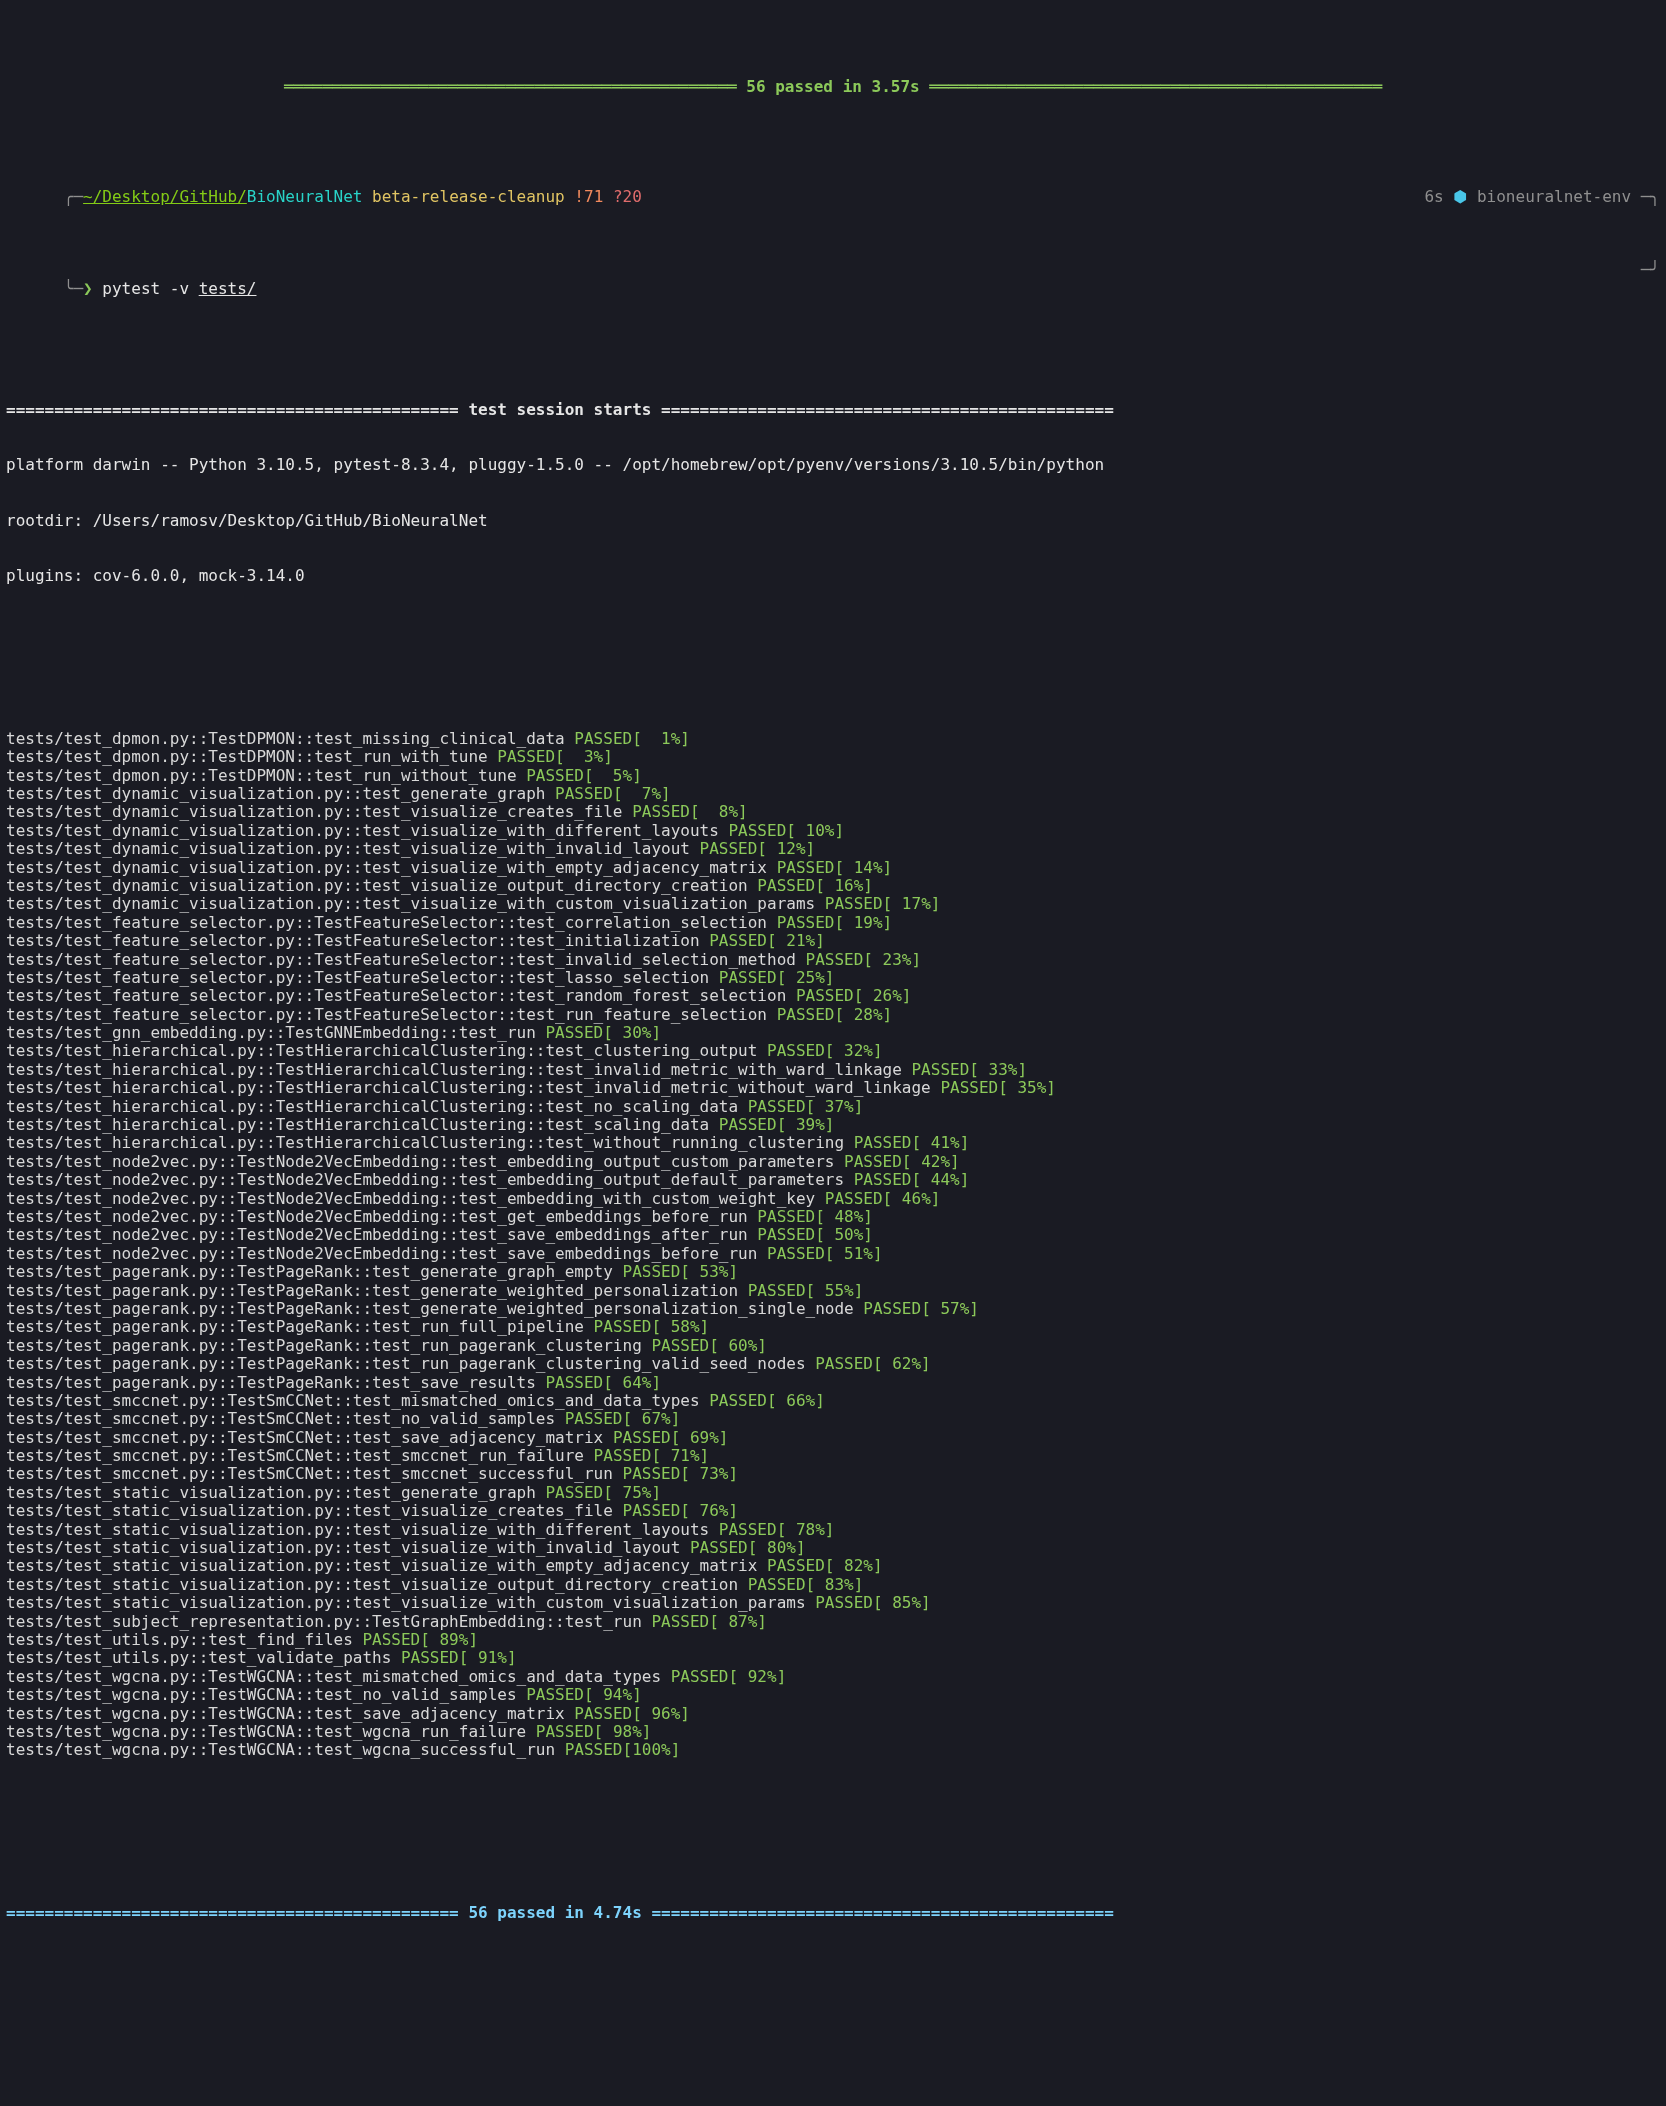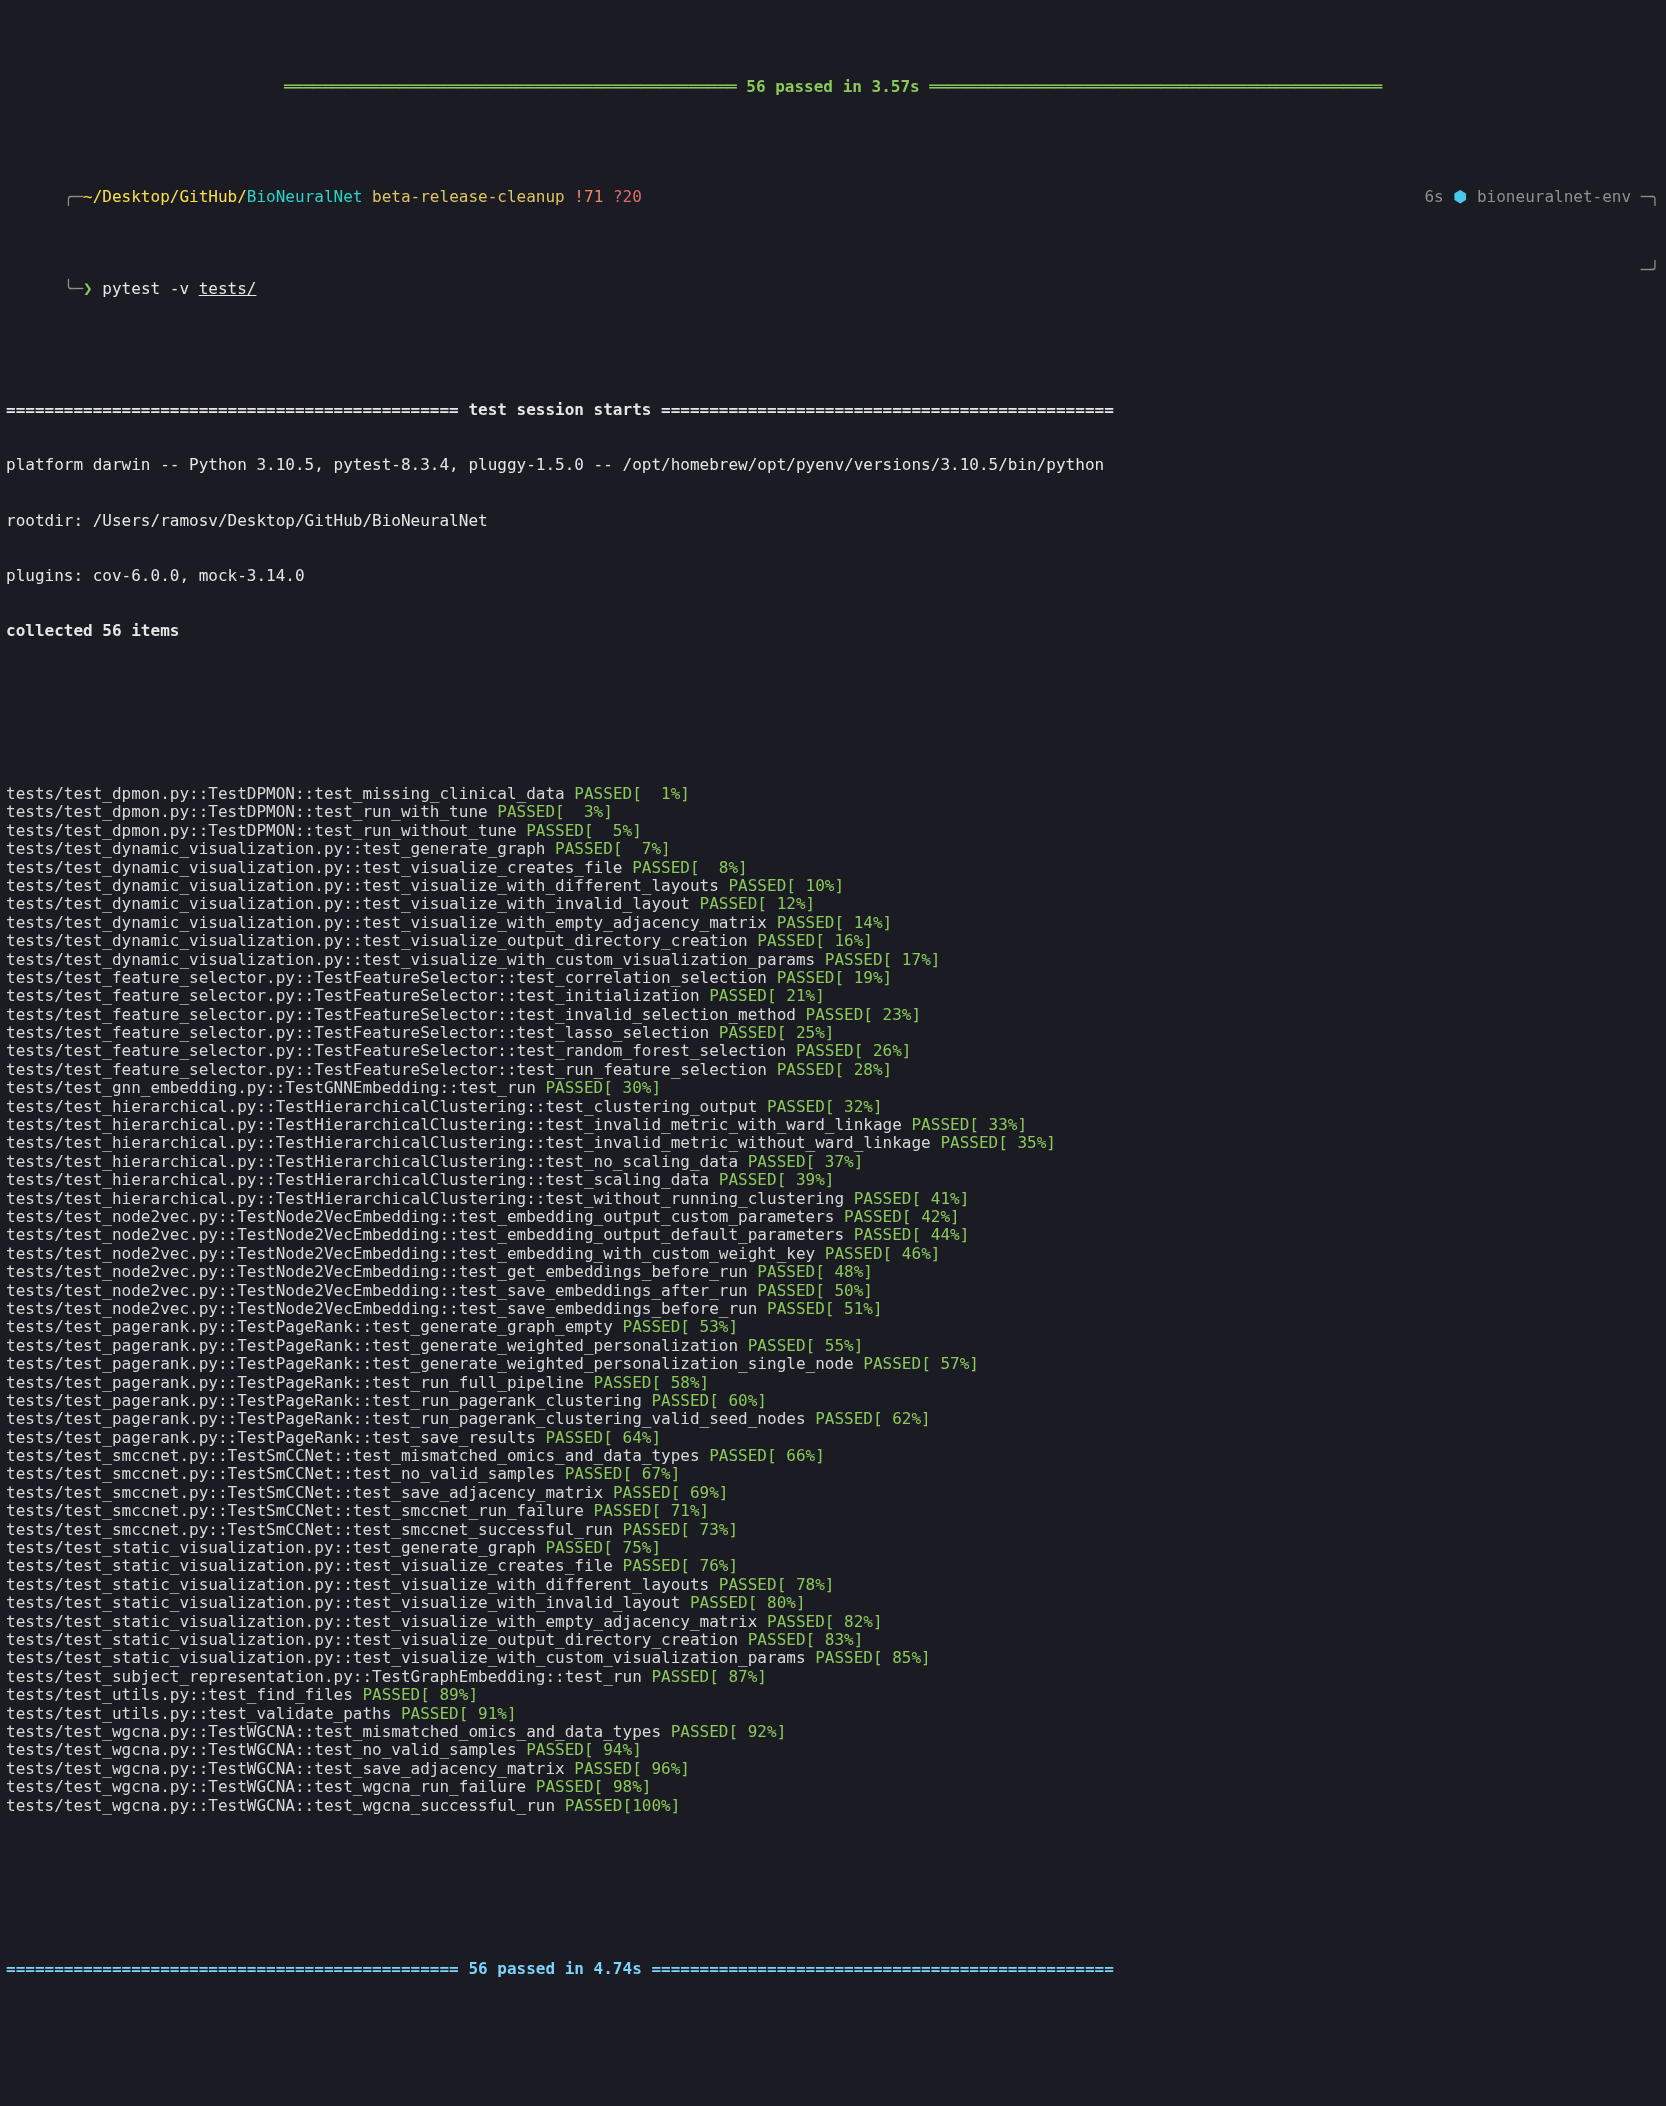--- a/index.html
+++ b/index.html
@@ -21,21 +21,21 @@
     flex-wrap: nowrap;
   }
   .prompt-left {
     flex: 1;
     white-space: pre;
   }
   .prompt-right {
     white-space: pre;
     color: #8f8f8f;
   }
-  .lb { color: #fde047; }
+  .lb { color: #84cc16; text-decoration: underline; }
   .cyan-bold { color: #29d4c8; font-weight: normal; }
   .grey { color: #8f8f8f; }
   .yellow { color: #e0c463; }
   .orange { color: #f0895d; }
   .green-bold { color: #8cc95a; font-weight: bold; }
   .red { color: #e06c6c; }
   .white { color: #e6e6e6; }
   .bold { font-weight: bold; }
   .underline { text-decoration: underline; }
   .sep-line {
@@ -84,21 +84,20 @@
       <span class="grey">╰─</span><span class="green-bold">❯</span><span> </span><span class="white">pytest -v </span><span class="white underline">tests/</span>
     </span>
     <span class="prompt-right"><span class="grey">─╯</span></span>
   </div>
 
   
   <div class="sep-line bold"><span class="hl">=============================================== test session starts ===============================================</span></div>
   <div class="white">platform darwin -- Python 3.10.5, pytest-8.3.4, pluggy-1.5.0 -- /opt/homebrew/opt/pyenv/versions/3.10.5/bin/python</div>
   <div class="white">rootdir: /Users/ramosv/Desktop/GitHub/BioNeuralNet</div>
   <div class="white">plugins: cov-6.0.0, mock-3.14.0</div>
-  <div class="white bold">collected 56 items</div>
 
   <div style="height:1em"></div>
 
   
   <div id="tests-container"><div class="test-row"><span class="test-left"><span class="path">tests/test_dpmon.py::TestDPMON::test_missing_clinical_data </span><span class="pass">PASSED</span></span><span class="test-right">[  1%]</span></div><div class="test-row"><span class="test-left"><span class="path">tests/test_dpmon.py::TestDPMON::test_run_with_tune </span><span class="pass">PASSED</span></span><span class="test-right">[  3%]</span></div><div class="test-row"><span class="test-left"><span class="path">tests/test_dpmon.py::TestDPMON::test_run_without_tune </span><span class="pass">PASSED</span></span><span class="test-right">[  5%]</span></div><div class="test-row"><span class="test-left"><span class="path">tests/test_dynamic_visualization.py::test_generate_graph </span><span class="pass">PASSED</span></span><span class="test-right">[  7%]</span></div><div class="test-row"><span class="test-left"><span class="path">tests/test_dynamic_visualization.py::test_visualize_creates_file </span><span class="pass">PASSED</span></span><span class="test-right">[  8%]</span></div><div class="test-row"><span class="test-left"><span class="path">tests/test_dynamic_visualization.py::test_visualize_with_different_layouts </span><span class="pass">PASSED</span></span><span class="test-right">[ 10%]</span></div><div class="test-row"><span class="test-left"><span class="path">tests/test_dynamic_visualization.py::test_visualize_with_invalid_layout </span><span class="pass">PASSED</span></span><span class="test-right">[ 12%]</span></div><div class="test-row"><span class="test-left"><span class="path">tests/test_dynamic_visualization.py::test_visualize_with_empty_adjacency_matrix </span><span class="pass">PASSED</span></span><span class="test-right">[ 14%]</span></div><div class="test-row"><span class="test-left"><span class="path">tests/test_dynamic_visualization.py::test_visualize_output_directory_creation </span><span class="pass">PASSED</span></span><span class="test-right">[ 16%]</span></div><div class="test-row"><span class="test-left"><span class="path">tests/test_dynamic_visualization.py::test_visualize_with_custom_visualization_params </span><span class="pass">PASSED</span></span><span class="test-right">[ 17%]</span></div><div class="test-row"><span class="test-left"><span class="path">tests/test_feature_selector.py::TestFeatureSelector::test_correlation_selection </span><span class="pass">PASSED</span></span><span class="test-right">[ 19%]</span></div><div class="test-row"><span class="test-left"><span class="path">tests/test_feature_selector.py::TestFeatureSelector::test_initialization </span><span class="pass">PASSED</span></span><span class="test-right">[ 21%]</span></div><div class="test-row"><span class="test-left"><span class="path">tests/test_feature_selector.py::TestFeatureSelector::test_invalid_selection_method </span><span class="pass">PASSED</span></span><span class="test-right">[ 23%]</span></div><div class="test-row"><span class="test-left"><span class="path">tests/test_feature_selector.py::TestFeatureSelector::test_lasso_selection </span><span class="pass">PASSED</span></span><span class="test-right">[ 25%]</span></div><div class="test-row"><span class="test-left"><span class="path">tests/test_feature_selector.py::TestFeatureSelector::test_random_forest_selection </span><span class="pass">PASSED</span></span><span class="test-right">[ 26%]</span></div><div class="test-row"><span class="test-left"><span class="path">tests/test_feature_selector.py::TestFeatureSelector::test_run_feature_selection </span><span class="pass">PASSED</span></span><span class="test-right">[ 28%]</span></div><div class="test-row"><span class="test-left"><span class="path">tests/test_gnn_embedding.py::TestGNNEmbedding::test_run </span><span class="pass">PASSED</span></span><span class="test-right">[ 30%]</span></div><div class="test-row"><span class="test-left"><span class="path">tests/test_hierarchical.py::TestHierarchicalClustering::test_clustering_output </span><span class="pass">PASSED</span></span><span class="test-right">[ 32%]</span></div><div class="test-row"><span class="test-left"><span class="path">tests/test_hierarchical.py::TestHierarchicalClustering::test_invalid_metric_with_ward_linkage </span><span class="pass">PASSED</span></span><span class="test-right">[ 33%]</span></div><div class="test-row"><span class="test-left"><span class="path">tests/test_hierarchical.py::TestHierarchicalClustering::test_invalid_metric_without_ward_linkage </span><span class="pass">PASSED</span></span><span class="test-right">[ 35%]</span></div><div class="test-row"><span class="test-left"><span class="path">tests/test_hierarchical.py::TestHierarchicalClustering::test_no_scaling_data </span><span class="pass">PASSED</span></span><span class="test-right">[ 37%]</span></div><div class="test-row"><span class="test-left"><span class="path">tests/test_hierarchical.py::TestHierarchicalClustering::test_scaling_data </span><span class="pass">PASSED</span></span><span class="test-right">[ 39%]</span></div><div class="test-row"><span class="test-left"><span class="path">tests/test_hierarchical.py::TestHierarchicalClustering::test_without_running_clustering </span><span class="pass">PASSED</span></span><span class="test-right">[ 41%]</span></div><div class="test-row"><span class="test-left"><span class="path">tests/test_node2vec.py::TestNode2VecEmbedding::test_embedding_output_custom_parameters </span><span class="pass">PASSED</span></span><span class="test-right">[ 42%]</span></div><div class="test-row"><span class="test-left"><span class="path">tests/test_node2vec.py::TestNode2VecEmbedding::test_embedding_output_default_parameters </span><span class="pass">PASSED</span></span><span class="test-right">[ 44%]</span></div><div class="test-row"><span class="test-left"><span class="path">tests/test_node2vec.py::TestNode2VecEmbedding::test_embedding_with_custom_weight_key </span><span class="pass">PASSED</span></span><span class="test-right">[ 46%]</span></div><div class="test-row"><span class="test-left"><span class="path">tests/test_node2vec.py::TestNode2VecEmbedding::test_get_embeddings_before_run </span><span class="pass">PASSED</span></span><span class="test-right">[ 48%]</span></div><div class="test-row"><span class="test-left"><span class="path">tests/test_node2vec.py::TestNode2VecEmbedding::test_save_embeddings_after_run </span><span class="pass">PASSED</span></span><span class="test-right">[ 50%]</span></div><div class="test-row"><span class="test-left"><span class="path">tests/test_node2vec.py::TestNode2VecEmbedding::test_save_embeddings_before_run </span><span class="pass">PASSED</span></span><span class="test-right">[ 51%]</span></div><div class="test-row"><span class="test-left"><span class="path">tests/test_pagerank.py::TestPageRank::test_generate_graph_empty </span><span class="pass">PASSED</span></span><span class="test-right">[ 53%]</span></div><div class="test-row"><span class="test-left"><span class="path">tests/test_pagerank.py::TestPageRank::test_generate_weighted_personalization </span><span class="pass">PASSED</span></span><span class="test-right">[ 55%]</span></div><div class="test-row"><span class="test-left"><span class="path">tests/test_pagerank.py::TestPageRank::test_generate_weighted_personalization_single_node </span><span class="pass">PASSED</span></span><span class="test-right">[ 57%]</span></div><div class="test-row"><span class="test-left"><span class="path">tests/test_pagerank.py::TestPageRank::test_run_full_pipeline </span><span class="pass">PASSED</span></span><span class="test-right">[ 58%]</span></div><div class="test-row"><span class="test-left"><span class="path">tests/test_pagerank.py::TestPageRank::test_run_pagerank_clustering </span><span class="pass">PASSED</span></span><span class="test-right">[ 60%]</span></div><div class="test-row"><span class="test-left"><span class="path">tests/test_pagerank.py::TestPageRank::test_run_pagerank_clustering_valid_seed_nodes </span><span class="pass">PASSED</span></span><span class="test-right">[ 62%]</span></div><div class="test-row"><span class="test-left"><span class="path">tests/test_pagerank.py::TestPageRank::test_save_results </span><span class="pass">PASSED</span></span><span class="test-right">[ 64%]</span></div><div class="test-row"><span class="test-left"><span class="path">tests/test_smccnet.py::TestSmCCNet::test_mismatched_omics_and_data_types </span><span class="pass">PASSED</span></span><span class="test-right">[ 66%]</span></div><div class="test-row"><span class="test-left"><span class="path">tests/test_smccnet.py::TestSmCCNet::test_no_valid_samples </span><span class="pass">PASSED</span></span><span class="test-right">[ 67%]</span></div><div class="test-row"><span class="test-left"><span class="path">tests/test_smccnet.py::TestSmCCNet::test_save_adjacency_matrix </span><span class="pass">PASSED</span></span><span class="test-right">[ 69%]</span></div><div class="test-row"><span class="test-left"><span class="path">tests/test_smccnet.py::TestSmCCNet::test_smccnet_run_failure </span><span class="pass">PASSED</span></span><span class="test-right">[ 71%]</span></div><div class="test-row"><span class="test-left"><span class="path">tests/test_smccnet.py::TestSmCCNet::test_smccnet_successful_run </span><span class="pass">PASSED</span></span><span class="test-right">[ 73%]</span></div><div class="test-row"><span class="test-left"><span class="path">tests/test_static_visualization.py::test_generate_graph </span><span class="pass">PASSED</span></span><span class="test-right">[ 75%]</span></div><div class="test-row"><span class="test-left"><span class="path">tests/test_static_visualization.py::test_visualize_creates_file </span><span class="pass">PASSED</span></span><span class="test-right">[ 76%]</span></div><div class="test-row"><span class="test-left"><span class="path">tests/test_static_visualization.py::test_visualize_with_different_layouts </span><span class="pass">PASSED</span></span><span class="test-right">[ 78%]</span></div><div class="test-row"><span class="test-left"><span class="path">tests/test_static_visualization.py::test_visualize_with_invalid_layout </span><span class="pass">PASSED</span></span><span class="test-right">[ 80%]</span></div><div class="test-row"><span class="test-left"><span class="path">tests/test_static_visualization.py::test_visualize_with_empty_adjacency_matrix </span><span class="pass">PASSED</span></span><span class="test-right">[ 82%]</span></div><div class="test-row"><span class="test-left"><span class="path">tests/test_static_visualization.py::test_visualize_output_directory_creation </span><span class="pass">PASSED</span></span><span class="test-right">[ 83%]</span></div><div class="test-row"><span class="test-left"><span class="path">tests/test_static_visualization.py::test_visualize_with_custom_visualization_params </span><span class="pass">PASSED</span></span><span class="test-right">[ 85%]</span></div><div class="test-row"><span class="test-left"><span class="path">tests/test_subject_representation.py::TestGraphEmbedding::test_run </span><span class="pass">PASSED</span></span><span class="test-right">[ 87%]</span></div><div class="test-row"><span class="test-left"><span class="path">tests/test_utils.py::test_find_files </span><span class="pass">PASSED</span></span><span class="test-right">[ 89%]</span></div><div class="test-row"><span class="test-left"><span class="path">tests/test_utils.py::test_validate_paths </span><span class="pass">PASSED</span></span><span class="test-right">[ 91%]</span></div><div class="test-row"><span class="test-left"><span class="path">tests/test_wgcna.py::TestWGCNA::test_mismatched_omics_and_data_types </span><span class="pass">PASSED</span></span><span class="test-right">[ 92%]</span></div><div class="test-row"><span class="test-left"><span class="path">tests/test_wgcna.py::TestWGCNA::test_no_valid_samples </span><span class="pass">PASSED</span></span><span class="test-right">[ 94%]</span></div><div class="test-row"><span class="test-left"><span class="path">tests/test_wgcna.py::TestWGCNA::test_save_adjacency_matrix </span><span class="pass">PASSED</span></span><span class="test-right">[ 96%]</span></div><div class="test-row"><span class="test-left"><span class="path">tests/test_wgcna.py::TestWGCNA::test_wgcna_run_failure </span><span class="pass">PASSED</span></span><span class="test-right">[ 98%]</span></div><div class="test-row"><span class="test-left"><span class="path">tests/test_wgcna.py::TestWGCNA::test_wgcna_successful_run </span><span class="pass">PASSED</span></span><span class="test-right">[100%]</span></div></div>
 
   <div style="height:1em"></div>
 
   
   <div class="sep-green bold"><span class="hl">=============================================== 56 passed in 4.74s ================================================</span></div>

